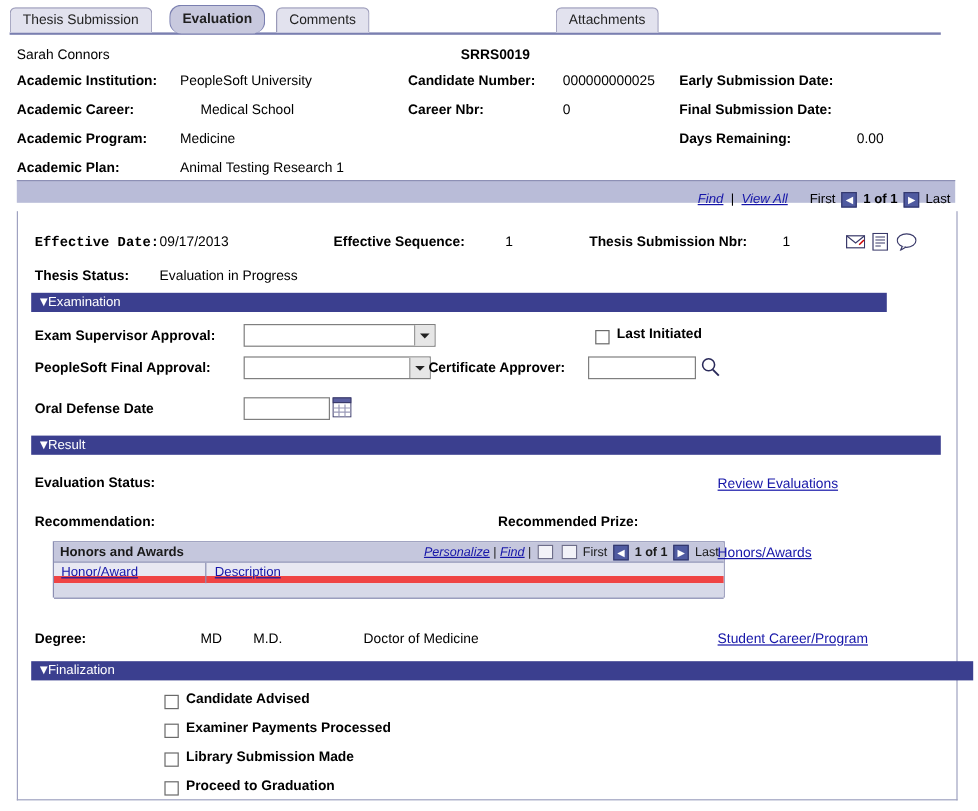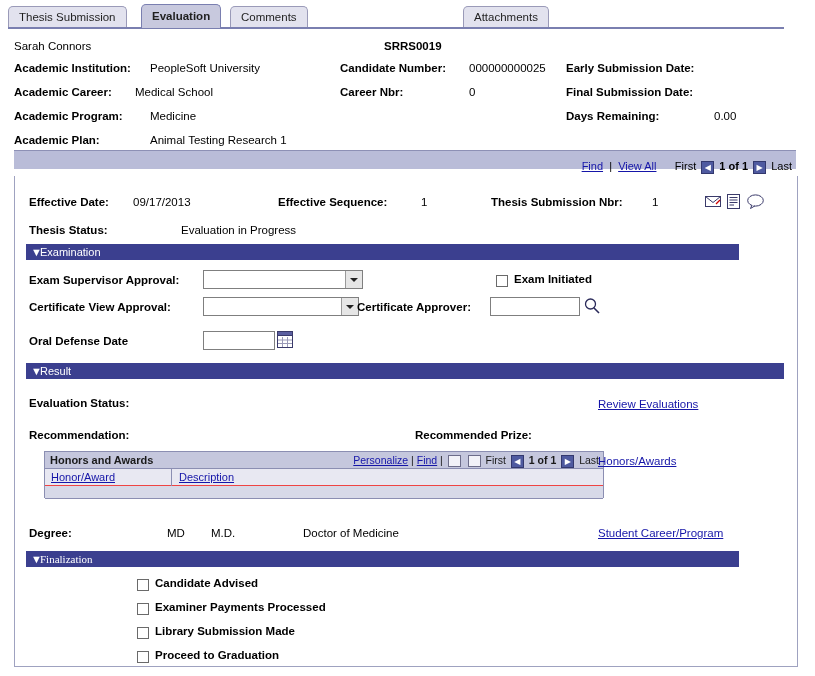--- a/index.html
+++ b/index.html
@@ -106,20 +106,21 @@
   .navrow .right {
     position: absolute;
     right: 4px;
     top: 0;
     white-space: nowrap;
   }
   .lnk {
     color: #1515a8;
     text-decoration: underline;
     cursor: pointer;
+    font-style: italic;
   }
   .navarrow {
     display: inline-block;
     width: 11px;
     height: 11px;
     background: #4f5aa0;
     color: #ffffff;
     font-size: 8px;
     line-height: 11px;
     text-align: center;
@@ -254,21 +255,21 @@
     right: 4px; top: 0;
     font-weight: normal;
     font-size: 10.5px;
     white-space: nowrap;
   }
   .grid-hdr {
     position: absolute;
     top: 17px;
     height: 17px;
     background: #e8e8f2;
-    border-bottom: 1px solid #ef4444;
+    border-bottom: 6px solid #ef4444;
     box-sizing: border-box;
     font-size: 11px;
     line-height: 17px;
   }
   .grid-hdr .ch {
     position: absolute;
     top: 0;
     color: #1515a8;
     text-decoration: underline;
     cursor: pointer;
@@ -307,33 +308,33 @@
   }
 </style>
 </head>
 <body>
 
 <div class="page">
 
   <div class="tabbar">
     <div class="tabline"></div>
     <div class="tab" style="left:0px;"><span>Thesis Submission</span></div>
-    <div class="tab active" style="left:133px;"><span>Evaluation</span></div>
+    <div class="tab active" style="left:133px;border-radius:10px;"><span>Evaluation</span></div>
     <div class="tab" style="left:222px;"><span>Comments</span></div>
     <div class="tab" style="left:455px;"><span>Attachments</span></div>
   </div>
 
   <div class="hdr">
     <div class="name">Sarah Connors</div>
     <div class="value" style="left:370px; top:0px; font-weight:bold;">SRRS0019</div>
 
     <div class="label" style="left:0px;   top:22px;">Academic Institution:</div>
     <div class="value" style="left:136px; top:22px;">PeopleSoft University</div>
     <div class="label" style="left:0px;   top:46px;">Academic Career:</div>
-    <div class="value" style="left:121px; top:46px;text-align:right;">Medical School</div>
+    <div class="value" style="left:153px; top:46px;text-align:right;">Medical School</div>
     <div class="label" style="left:0px;   top:70px;">Academic Program:</div>
     <div class="value" style="left:136px; top:70px;">Medicine</div>
     <div class="label" style="left:0px;   top:94px;">Academic Plan:</div>
     <div class="value" style="left:136px; top:94px;">Animal Testing Research 1</div>
 
     <div class="label" style="left:326px; top:22px;">Candidate Number:</div>
     <div class="value" style="left:455px; top:22px;">000000000025</div>
     <div class="label" style="left:326px; top:46px;">Career Nbr:</div>
     <div class="value" style="left:455px; top:46px;">0</div>
 
@@ -355,21 +356,21 @@
       <span>First</span>
       <span class="navarrow">◀</span>
       <span style="font-weight:bold;">1 of 1</span>
       <span class="navarrow">▶</span>
       <span>Last</span>
     </div>
   </div>
 
   <div class="frame">
 
-    <div class="fld-label" style="left:14px; top:20px;">Effective Date:</div>
+    <div class="fld-label" style="left:14px; top:20px;font-family:Liberation Mono, monospace;">Effective Date:</div>
     <div class="fld-value" style="left:118px; top:20px;">09/17/2013</div>
 
     <div class="fld-label" style="left:263px; top:20px;">Effective Sequence:</div>
     <div class="fld-value" style="left:406px; top:20px;">1</div>
 
     <div class="fld-label" style="left:476px; top:20px;">Thesis Submission Nbr:</div>
     <div class="fld-value" style="left:637px; top:20px;">1</div>
 
     <div class="icon-btn" style="left:690px; top:18px;">
       <svg width="16" height="15" viewBox="0 0 16 15">
@@ -388,35 +389,35 @@
       </svg>
     </div>
     <div class="icon-btn" style="left:732px; top:18px;">
       <svg width="17" height="15" viewBox="0 0 17 15">
         <ellipse cx="8.5" cy="6.5" rx="7.8" ry="5.6" fill="#ffffff" stroke="#3a3a6a"></ellipse>
         <path d="M5 11 L3.5 14.5 L8 11.8" fill="#ffffff" stroke="#3a3a6a"></path>
       </svg>
     </div>
 
     <div class="fld-label" style="left:14px; top:48px;">Thesis Status:</div>
-    <div class="fld-value" style="left:118px; top:48px;margin-left:48px;">Evaluation in Progress</div>
+    <div class="fld-value" style="left:118px; top:48px;">Evaluation in Progress</div>
 
     <div class="sect" style="left:11px; top:68px; width:713px;">
       <span class="caret">▼</span><span>Examination</span>
     </div>
 
     <div class="fld-label" style="left:14px; top:98px;">Exam Supervisor Approval:</div>
     <div class="ddl" style="left:188px; top:94px; width:160px;">
       <div class="arrow"></div>
     </div>
 
     <div class="cbx" style="left:481px; top:99px;"></div>
-    <div class="cbx-label" style="left:499px; top:97px;">Exam Initiated</div>
-
-    <div class="fld-label" style="left:14px; top:125px;">Certificate View Approval:</div>
+    <div class="cbx-label" style="left:499px; top:97px;">Last Initiated</div>
+
+    <div class="fld-label" style="left:14px; top:125px;">PeopleSoft Final Approval:</div>
     <div class="ddl" style="left:188px; top:121px; width:156px;">
       <div class="arrow"></div>
     </div>
 
     <div class="fld-label" style="left:342px; top:125px;">Certificate Approver:</div>
     <div class="txtbox" style="left:475px; top:121px; width:90px;"></div>
     <div class="icon-btn" style="left:568px; top:121px; width:18px; height:18px;">
       <svg width="18" height="18" viewBox="0 0 18 18">
         <circle cx="7.5" cy="7" r="5" fill="#ffffff" stroke="#2a2a5a" stroke-width="1.3"></circle>
         <line x1="11" y1="11" x2="16" y2="16" stroke="#2a2a5a" stroke-width="1.6"></line>
@@ -471,21 +472,21 @@
       <div class="grid-row" style="left:0px; top:34px; width:558px; height:12px;"></div>
     </div>
     <div class="link-right" style="left:583px; top:279px;">Honors/Awards</div>
 
     <div class="fld-label" style="left:14px; top:351px;">Degree:</div>
     <div class="fld-value" style="left:152px; top:351px;">MD</div>
     <div class="fld-value" style="left:196px; top:351px;">M.D.</div>
     <div class="fld-value" style="left:288px; top:351px;">Doctor of Medicine</div>
     <div class="link-right" style="left:583px; top:351px;">Student Career/Program</div>
 
-    <div class="sect" style="left:11px; top:375px; width:713px;font-family:Liberation Serif, serif;">
+    <div class="sect" style="left:11px; top:375px; width:785px;">
       <span class="caret">▼</span><span>Finalization</span>
     </div>
 
     <div class="cbx" style="left:122px; top:403px;"></div>
     <div class="cbx-label" style="left:140px; top:401px;">Candidate Advised</div>
 
     <div class="cbx" style="left:122px; top:427px;"></div>
     <div class="cbx-label" style="left:140px; top:425px;">Examiner Payments Processed</div>
 
     <div class="cbx" style="left:122px; top:451px;"></div>

